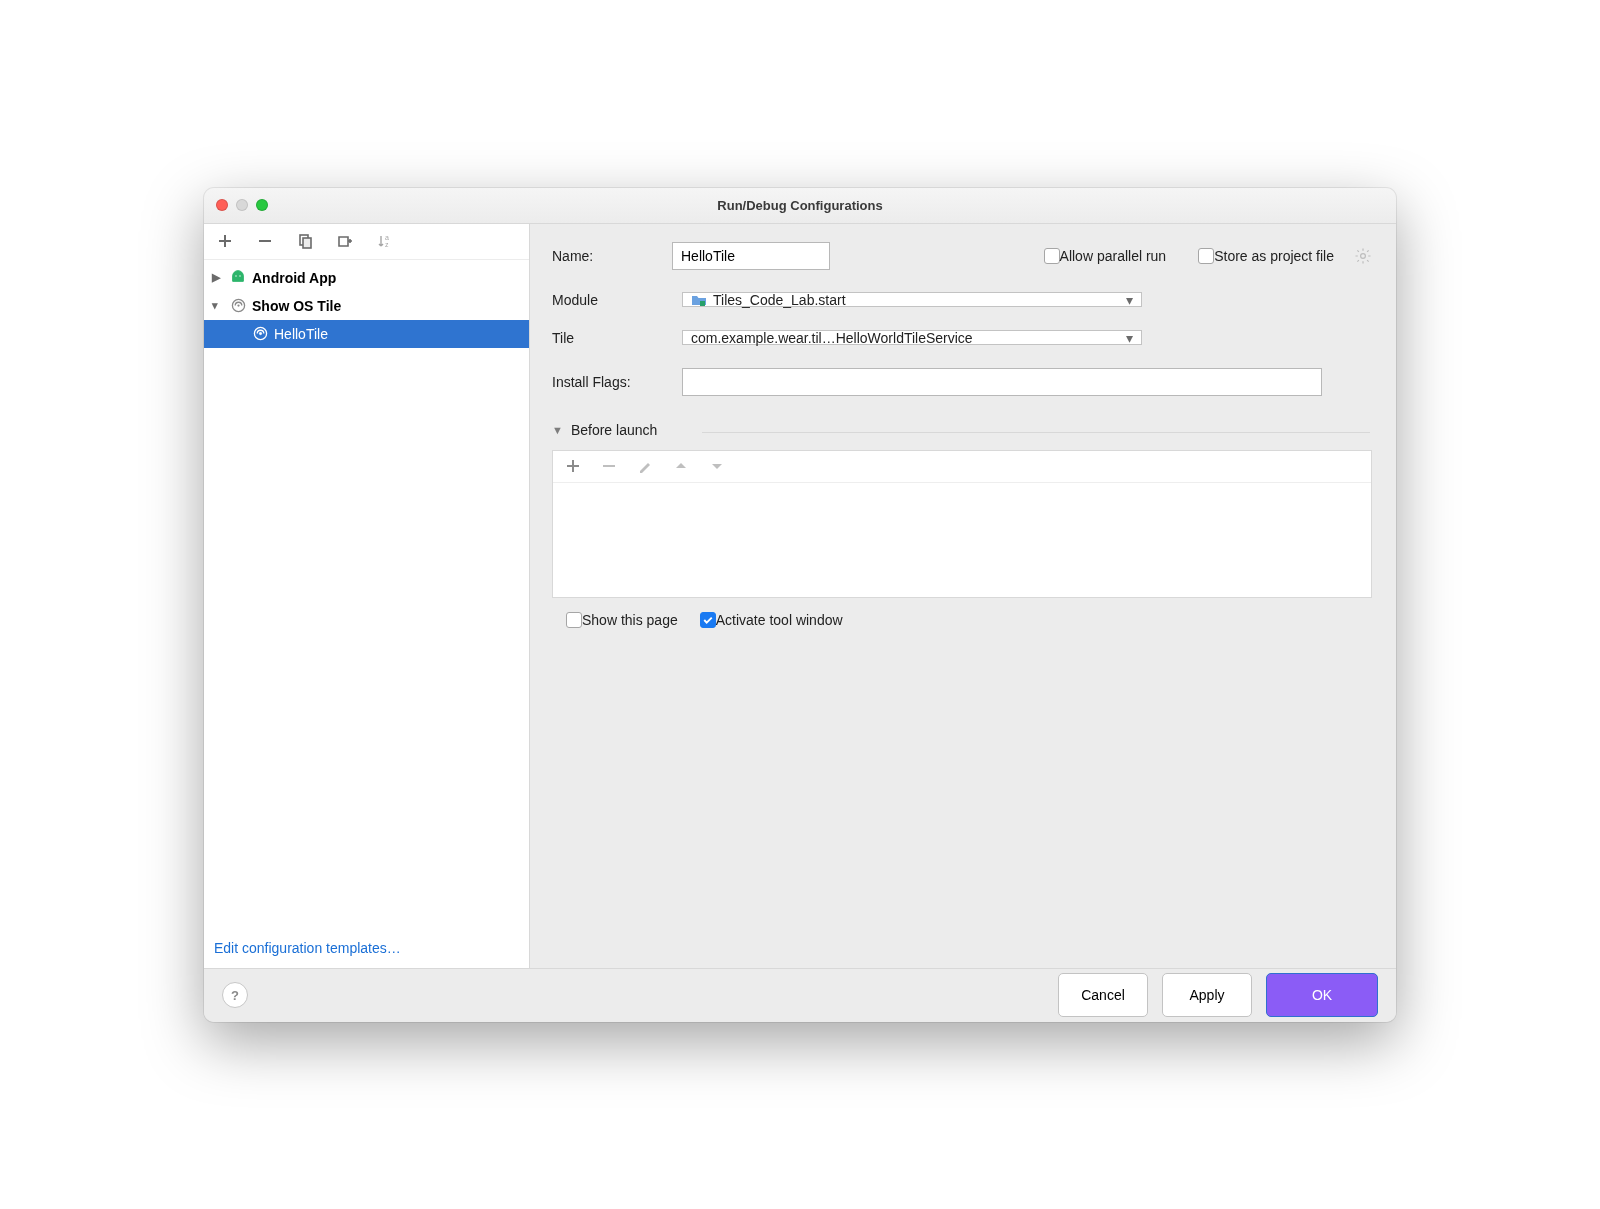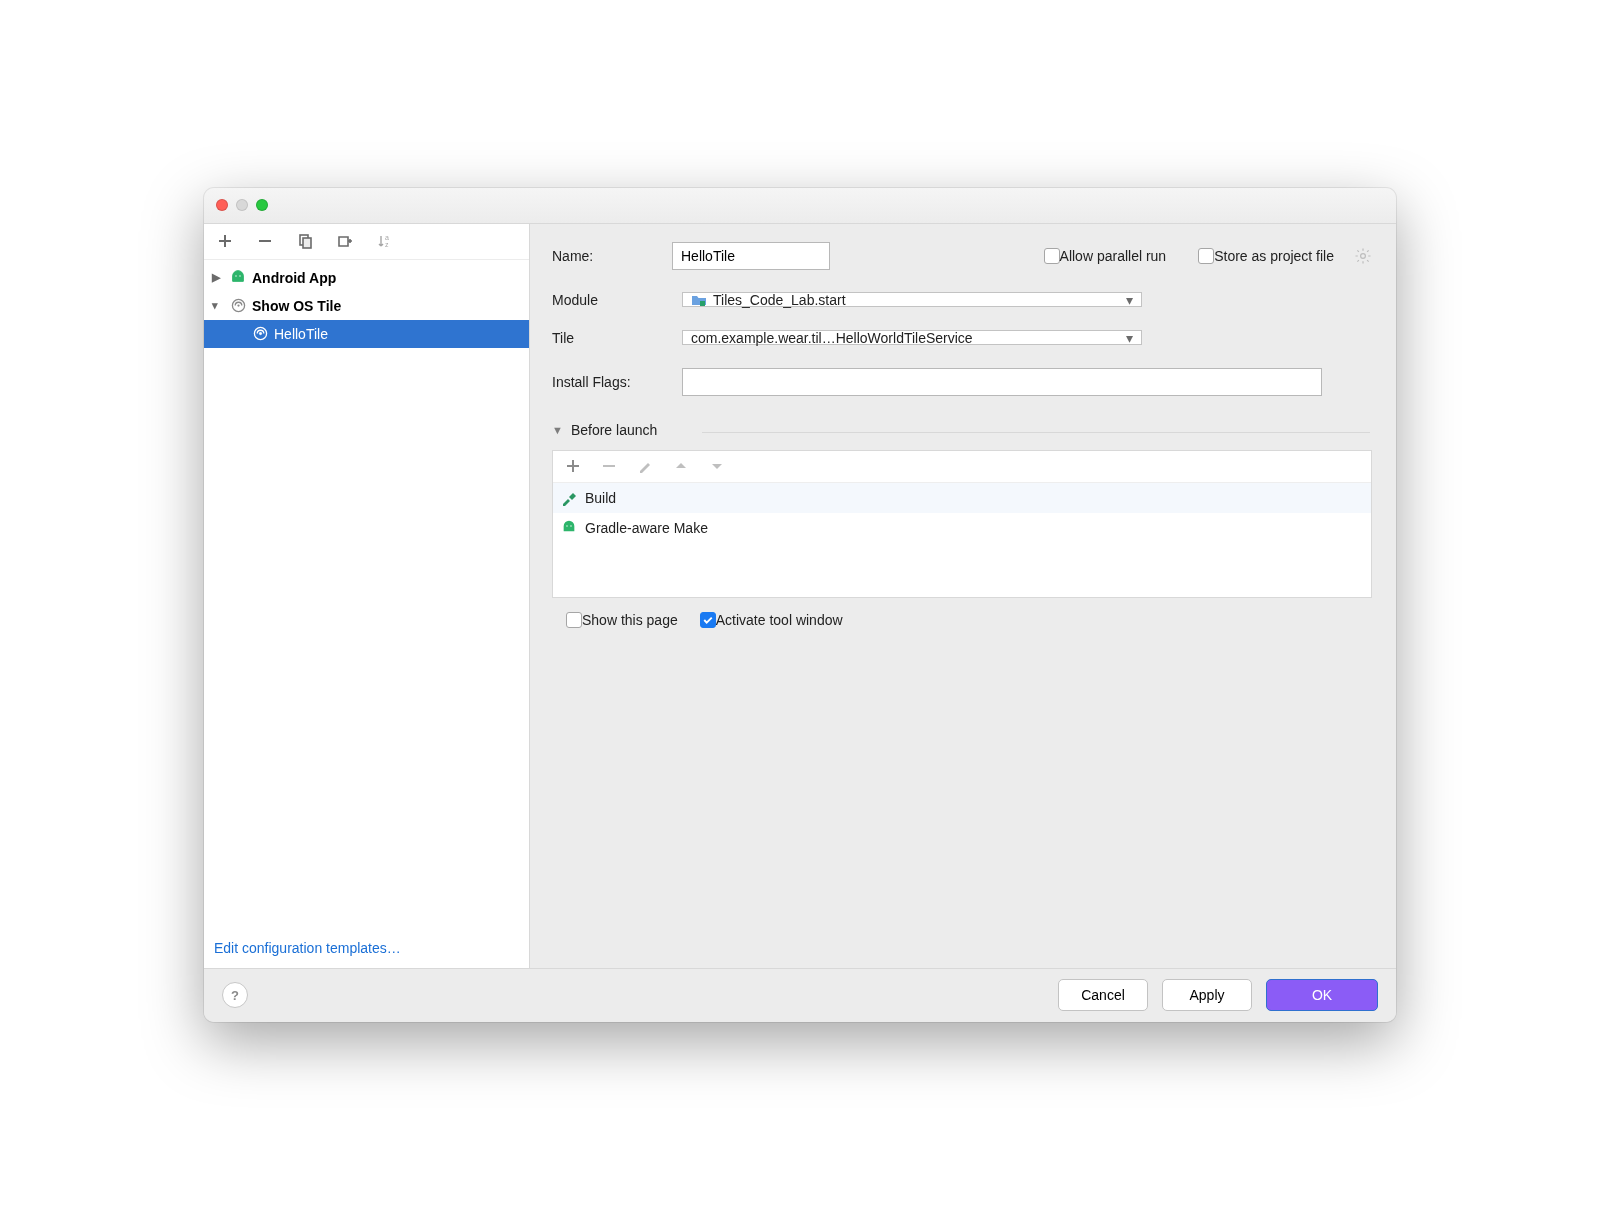--- a/index.html
+++ b/index.html
@@ -103,34 +103,35 @@
   .bl-row{ display:flex; align-items:center; gap:8px; height:30px; padding:0 8px; }
   .bl-row.sel{ background:#f4f8fd; }
   .hammer{ width:16px;height:16px; }
   .below-checks{ display:flex; align-items:center; gap:22px; margin-top:14px; padding-left:14px; }
 
   .footer{
     height:54px; border-top:1px solid #d8d8d8; background:#ececec;
     display:flex; align-items:center; padding:0 18px; gap:14px;
   }
   .help{ width:26px;height:26px;border-radius:50%;border:1px solid #c7c7c7;background:#fff;color:#8a8a8a;display:flex;align-items:center;justify-content:center; font-weight:600; cursor:pointer;}
-  .btn{ min-width:90px; height:32px; padding:0 18px; border:1px solid #c3c3c3; background:#fff; border-radius:5px; font-size:14px; cursor:pointer;}
+  .btn{ min-width:90px; height:44px; padding:0 18px; border:1px solid #c3c3c3; background:#fff; border-radius:5px; font-size:14px; cursor:pointer;}
   .btn.primary{ background:#8b5cf6; color:#fff; border-color:#2f70cf; min-width:112px;}
   .footer .spacer{flex:1;}
 </style>
 </head>
 <body>
 
 <div class="window">
   <div class="titlebar">
     <div class="traffic">
       <div class="tl red"></div>
       <div class="tl yel"></div>
       <div class="tl grn"></div>
     </div>
+    <div class="title">Run/Debug Configurations</div>
   </div>
 
   <div class="body">
     <div class="sidebar">
       <div class="toolbar">
         <div class="tool">
           <svg viewBox="0 0 16 16">
               <path d="M8 2v12M2 8h12" stroke="currentColor" stroke-width="2"></path>
             </svg>
         </div>
@@ -275,41 +276,20 @@
                 <svg viewBox="0 0 16 16">
                   <path d="M3 10l5-5 5 5z" fill="currentColor"></path>
                 </svg>
               </div>
             <div class="bt" style="opacity:.55">
                 <svg viewBox="0 0 16 16">
                   <path d="M3 6l5 5 5-5z" fill="currentColor"></path>
                 </svg>
               </div>
           </div>
-          <div class="bl-list">
-            <div class="bl-row sel">
-              <span class="hammer">
-                <svg viewBox="0 0 16 16">
-                    <path d="M2 14l5-5 2 2-5 5H2v-2z" fill="#2a9662"></path>
-                    <path d="M8 7l4-4 3 3-4 4z" fill="#2a9662"></path>
-                  </svg>
-              </span>
-              <span>Build</span>
-            </div>
-            <div class="bl-row">
-              <span class="and-ic">
-                <svg viewBox="0 0 24 24">
-                    <path fill="#2db56b" d="M4 17h16V9a8 8 0 0 0-16 0v8z"></path>
-                    <circle cx="9" cy="9" r="1" fill="#fff"></circle>
-                    <circle cx="15" cy="9" r="1" fill="#fff"></circle>
-                  </svg>
-              </span>
-              <span>Gradle-aware Make</span>
-            </div>
-          </div>
         </div>
         <div class="below-checks">
           <label class="ck">
             <span class="ckbox"></span>
             <span>Show this page</span>
           </label>
           <label class="ck">
             <span class="ckbox checked">
                 <svg viewBox="0 0 16 16">
                   <path d="M3 8l3.2 3.4L13 4.8"></path>

